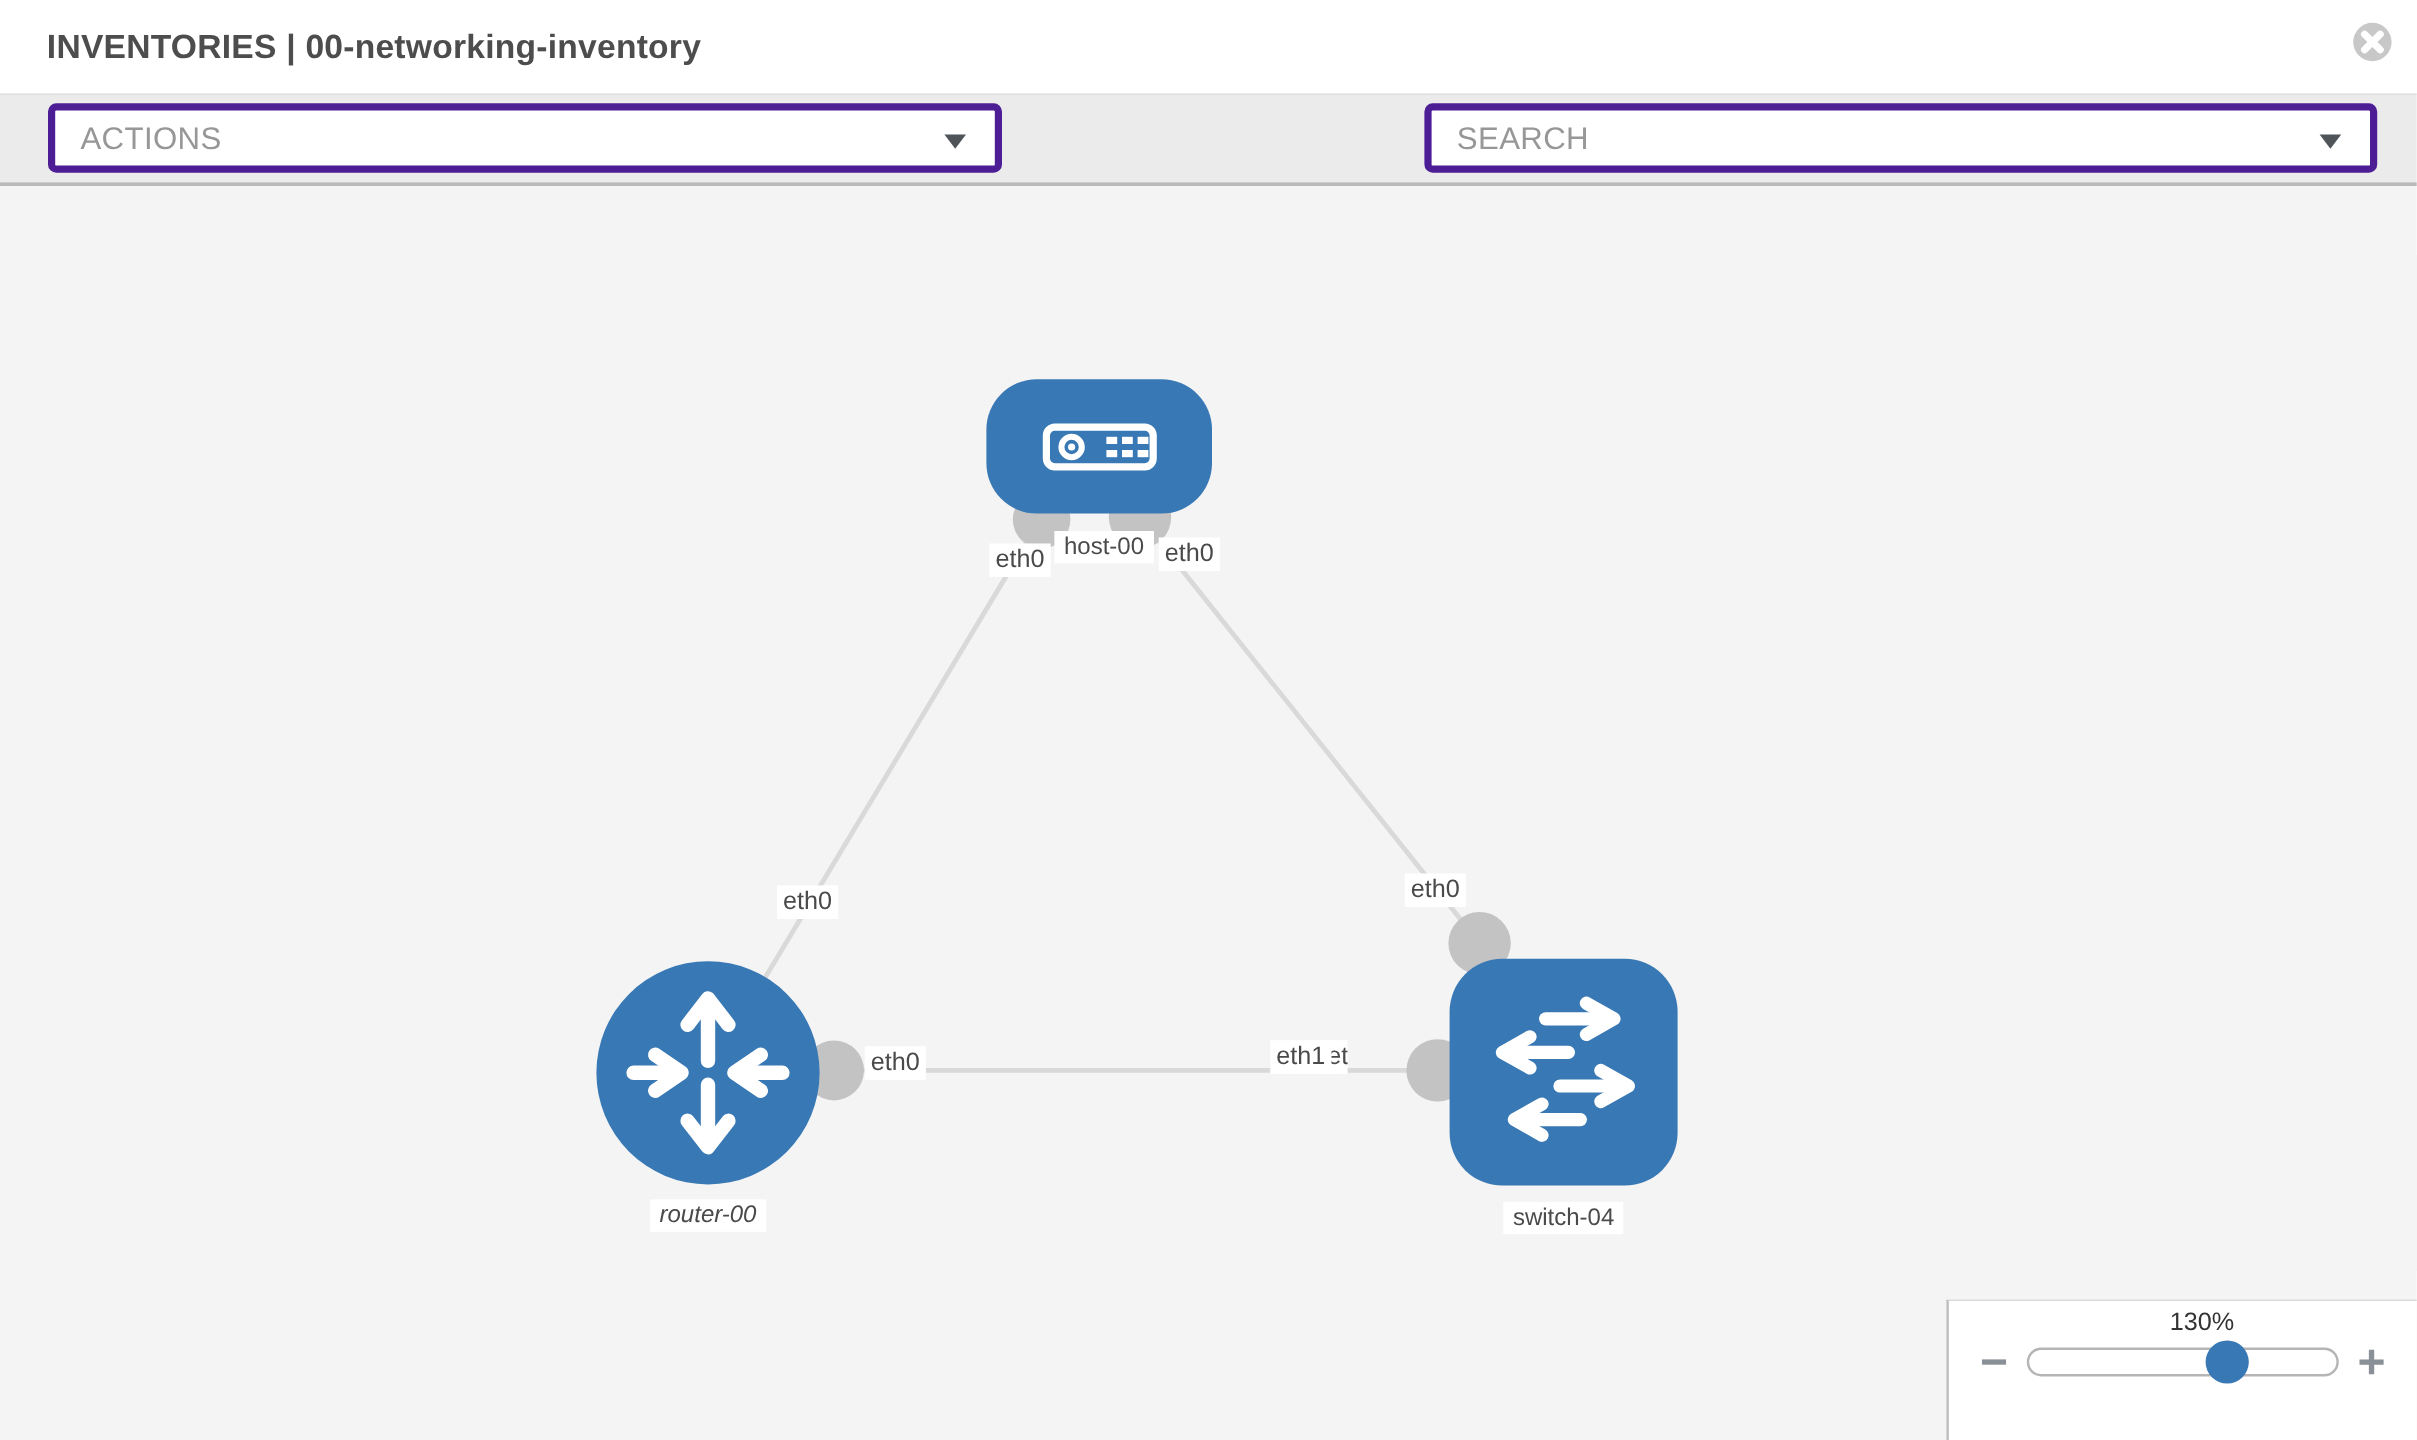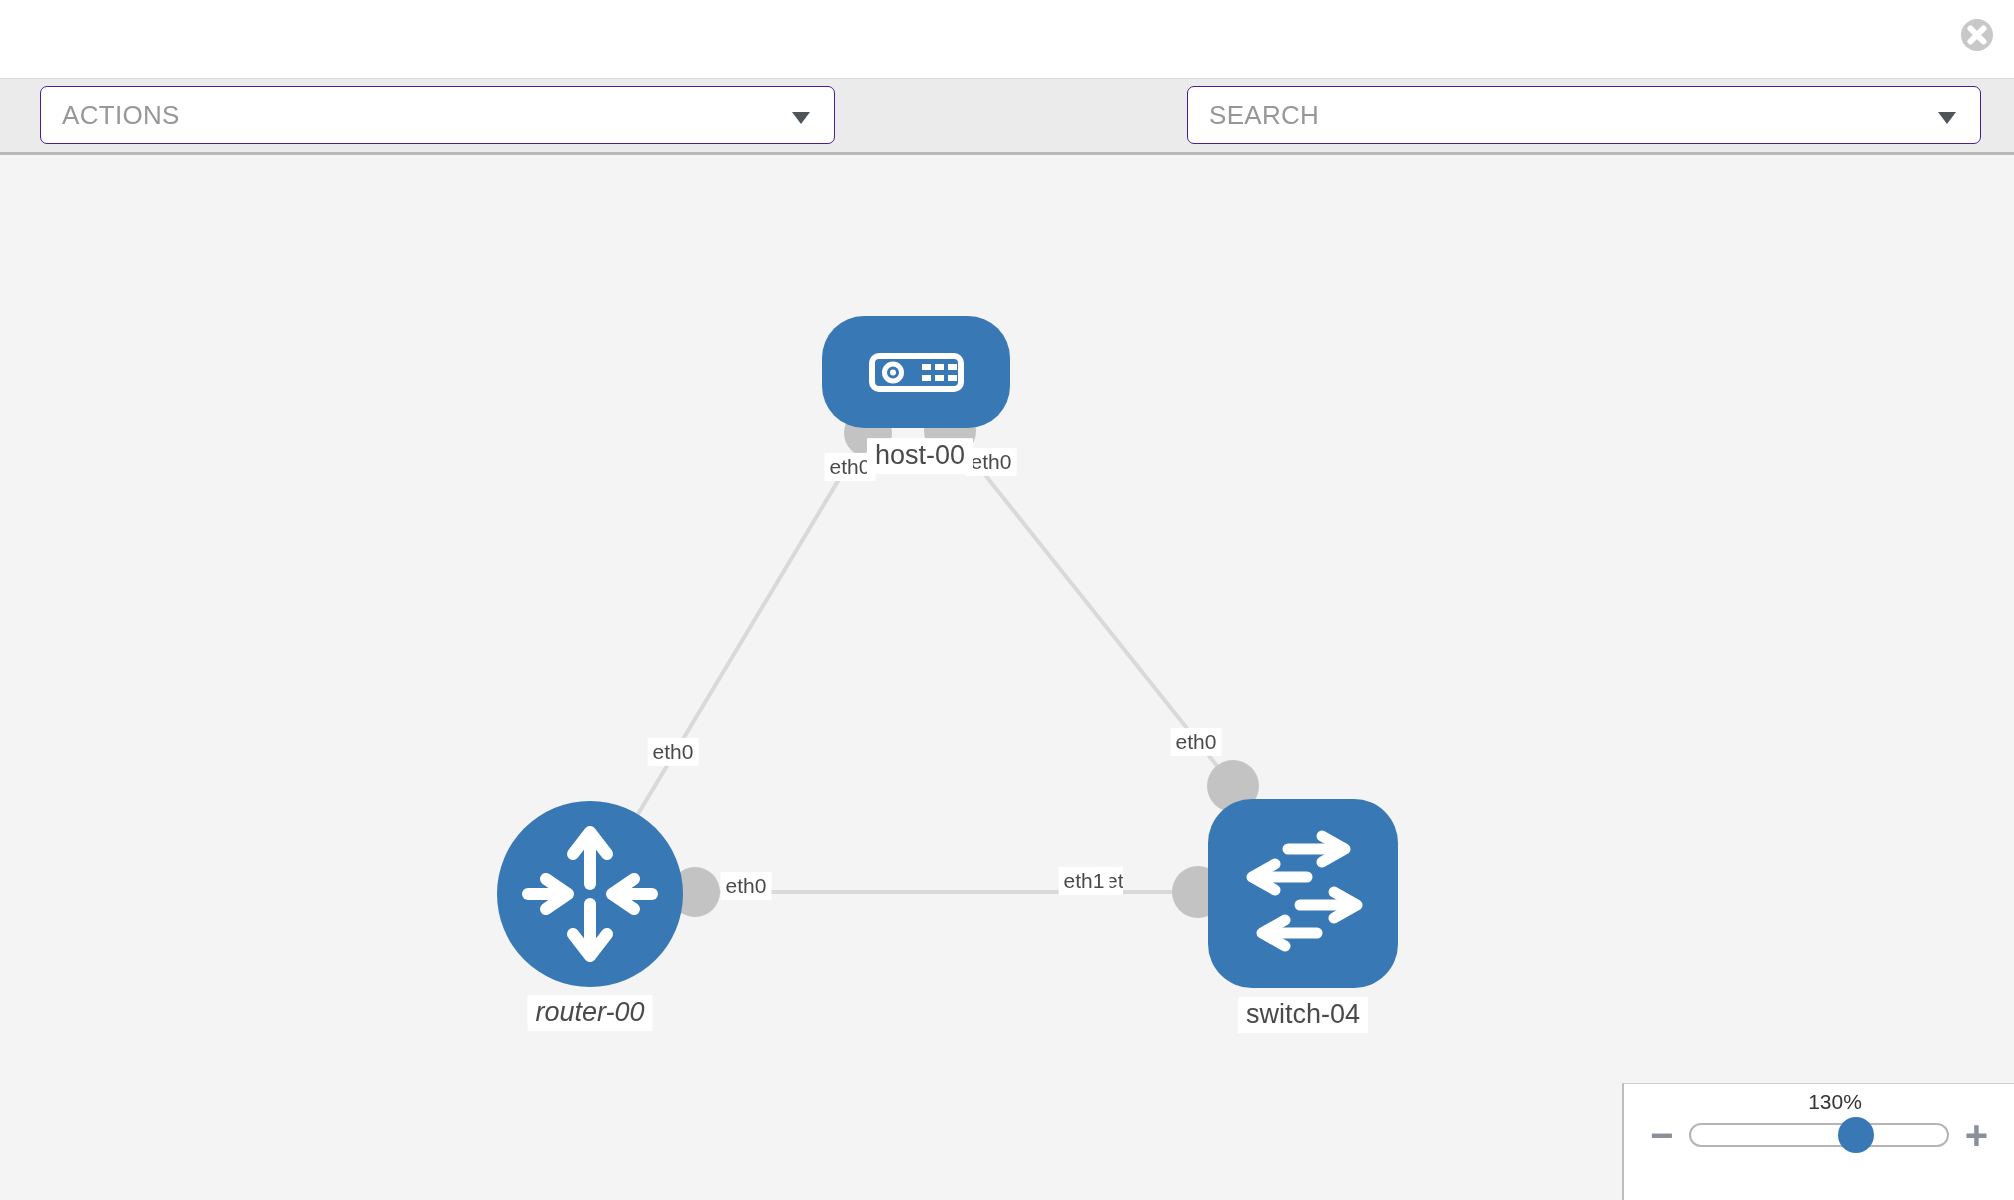--- a/index.html
+++ b/index.html
@@ -9,58 +9,59 @@
   
   .header { position:relative; height:78px; background:#ffffff; }
   .header .title { position:absolute; left:39px; top:50%; transform:translateY(-50%);
     font-size:28px; font-weight:700; color:#4d4d4d; letter-spacing:0.2px; }
   .close-btn { position:absolute; right:20px; top:18px; width:34px; height:34px; cursor:pointer; }
 
   
   .toolbar { position:relative; height:77px; background:#ebebeb;
     border-top:1px solid #dcdcdc; border-bottom:3px solid #b9b9b9; }
   .dropdown { position:absolute; top:7px; height:58px; background:#ffffff;
-    border:1px solid #4c1d95; border-radius:7px; display:flex; align-items:center; }
+    border:6px solid #4c1d95; border-radius:7px; display:flex; align-items:center; }
   .dropdown .dd-label { padding-left:21px; font-size:26px; color:#979797; letter-spacing:0.3px; }
   .caret { position:absolute; right:24px; top:50%; transform:translateY(-25%);
     width:0; height:0; border-left:9px solid transparent; border-right:9px solid transparent;
     border-top:12px solid #4f5459; }
   .dd-actions { left:40px; width:795px; }
   .dd-search  { left:1187px; width:794px; }
   .tool-icon { position:absolute; top:101px; width:31px; height:31px; cursor:pointer; }
   .icon-wrench { left:1051px; }
   .icon-key { left:1121px; }
 
   
   .canvas { position:relative; height:1046px; background:#f4f4f4; }
   .topo-svg { position:absolute; left:0; top:0; }
 
   .chip { position:absolute; transform:translate(-50%,-50%); background:#ffffff;
     color:#4a4a4a; white-space:nowrap; line-height:1.25; }
-  .chip-node { font-size:27px; padding:1px 8px; }
+  .chip-node { font-size:20px; padding:1px 8px; }
   .chip-if { font-size:21px; padding:1px 5px; }
   .chip-clip { max-width:22px; overflow:hidden; transform:translate(0,-50%); }
 
   
   .zoom-panel { position:absolute; right:0; bottom:0; width:392px; height:118px;
     background:#ffffff; border-left:2px solid #bdbdbd; border-top:1px solid #cfcfcf; z-index:5; }
   .zoom-level { text-align:center; margin-top:6px; font-size:21px; color:#333333;margin-left:32px; }
   .zoom-row { display:flex; align-items:center; padding:0 26px; margin-top:6px; }
   .zoom-minus,.zoom-plus { font-size:40px; font-weight:700; color:#8a9097;
     line-height:30px; cursor:pointer; user-select:none; }
   .zoom-minus { margin-right:16px; } .zoom-plus { margin-left:16px; }
   .zoom-track { position:relative; flex:1; height:24px; background:#ffffff;
     border:2px solid #b5b5b5; border-radius:12px; cursor:pointer; }
   .zoom-thumb { position:absolute; top:50%; left:64.5%; width:36px; height:36px;
     border-radius:50%; background:#3878b4; transform:translate(-50%,-50%); cursor:grab; }
 </style>
 </head>
 <body>
 
 <div class="header">
+  <div class="title">INVENTORIES | 00-networking-inventory</div>
   <svg class="close-btn" viewBox="0 0 34 34">
     <circle cx="17" cy="17" r="16" fill="#c8c8c8"></circle>
     <line x1="10.5" y1="10.5" x2="23.5" y2="23.5" stroke="#ffffff" stroke-width="6" stroke-linecap="round"></line>
     <line x1="23.5" y1="10.5" x2="10.5" y2="23.5" stroke="#ffffff" stroke-width="6" stroke-linecap="round"></line>
   </svg>
 </div>
 
 <div class="toolbar">
   <div class="dropdown dd-actions">
     <span class="dd-label">ACTIONS</span>

